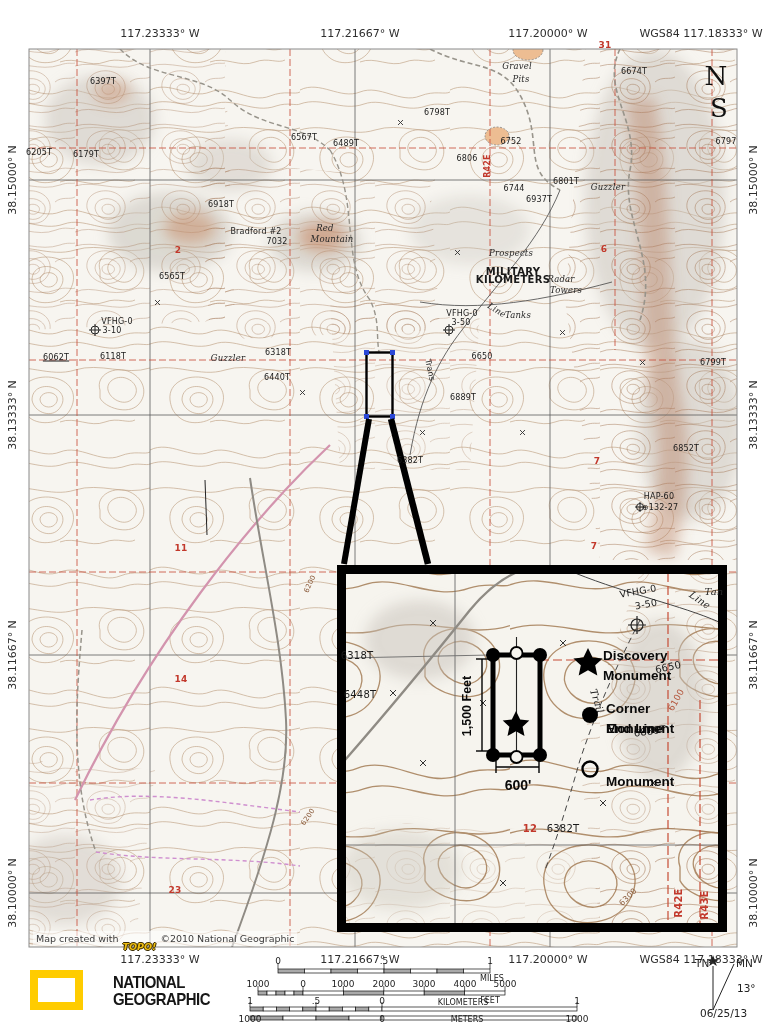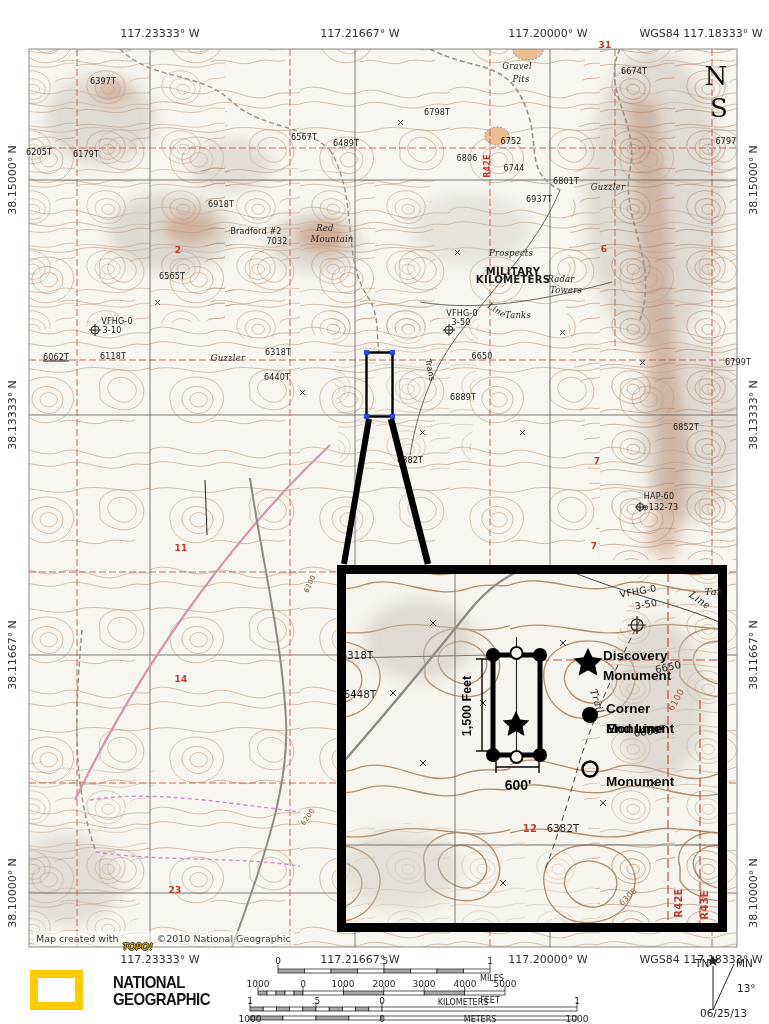--- a/index.html
+++ b/index.html
@@ -24,21 +24,21 @@
   .leg{position:absolute;font:bold 13.5px "Liberation Sans",sans-serif;color:#0a0a0a;
        transform:translate(0,-50%);white-space:nowrap;z-index:6;}
   .dim{position:absolute;font:bold 12.5px "Liberation Sans",sans-serif;color:#0a0a0a;
        transform:translate(-50%,-50%);white-space:nowrap;z-index:6;}
   .sb{position:absolute;transform:translate(-50%,-50%);font:9px "DejaVu Sans",sans-serif;
       color:#1d1d1d;white-space:nowrap;z-index:6;}
   .sbu{font-size:8px;}
   .credit{position:absolute;left:33px;top:931px;height:15px;display:flex;align-items:center;gap:4px;
           font:9.5px "DejaVu Sans",sans-serif;color:#3c3c3c;z-index:6;
           background:rgba(255,255,255,.55);padding:0 3px;}
-  .topo{color:#eebe12;font-weight:normal;font-style:italic;text-shadow:-1px 0 #3a2c00,0 1px #3a2c00,1px 0 #3a2c00,0 -1px #3a2c00;margin-top:16px;}
+  .topo{color:#eebe12;font-weight:bold;font-style:italic;text-shadow:-1px 0 #3a2c00,0 1px #3a2c00,1px 0 #3a2c00,0 -1px #3a2c00;margin-top:16px;}
   .ngbox{position:absolute;left:30px;top:970px;width:37px;height:24px;background:#fff;
          border:8px solid #FC0;z-index:6;}
   .ngtxt{position:absolute;font:bold 17px "Liberation Sans",sans-serif;color:#161616;
          letter-spacing:-.6px;transform:scaleX(.88);transform-origin:left center;z-index:6;white-space:nowrap;}
   .compass{position:absolute;font:10.5px "DejaVu Sans",sans-serif;color:#222;z-index:6;white-space:nowrap;}
 </style>
 </head>
 <body>
 
 <div id="page">
@@ -370,21 +370,21 @@
   <span class="ml" style="left:221px;top:204px;">6918T</span>
   <span class="ml" style="left:256px;top:231px;">Bradford  #2</span>
   <span class="ml" style="left:277px;top:241px;">7032</span>
   <span class="ml it" style="left:325px;top:228px;">Red</span>
   <span class="ml it" style="left:332px;top:239px;">Mountain</span>
   <span class="ml" style="left:172px;top:276px;">6565T</span>
   <span class="ml" style="left:437px;top:112px;">6798T</span>
   <span class="ml" style="left:634px;top:71px;">6674T</span>
   <span class="ml" style="left:511px;top:141px;">6752</span>
   <span class="ml" style="left:467px;top:158px;">6806</span>
-  <span class="ml" style="left:514px;top:168px;text-align:right;">6744</span>
+  <span class="ml" style="left:514px;top:188px;text-align:right;">6744</span>
   <span class="ml" style="left:566px;top:181px;">6801T</span>
   <span class="ml" style="left:539px;top:199px;">6937T</span>
   <span class="ml" style="left:726px;top:141px;">6797</span>
   <span class="ml it" style="left:608px;top:187px;">Guzzler</span>
   <span class="ml it" style="left:511px;top:253px;">Prospects</span>
   <span class="ml sm" style="left:501px;top:271px;">MILITARY</span>
   <span class="ml sm" style="left:501px;top:279px;">KILOMETERS</span>
   <span class="ml it" style="left:561px;top:279px;">Radar</span>
   <span class="ml it" style="left:566px;top:290px;">Towers</span>
   <span class="ml" style="left:462px;top:313px;">VFHG-0</span>
@@ -395,24 +395,24 @@
   <span class="ml" style="left:482px;top:356px;">6650</span>
   <span class="ml" style="left:463px;top:397px;">6889T</span>
   <span class="ml" style="left:410px;top:460px;">6382T</span>
   <span class="ml" style="left:117px;top:321px;">VFHG-0</span>
   <span class="ml" style="left:112px;top:330px;">3-10</span>
   <span class="ml" style="left:56px;top:357px;text-decoration:underline;">6062T</span>
   <span class="ml" style="left:113px;top:356px;">6118T</span>
   <span class="ml it" style="left:228px;top:358px;">Guzzler</span>
   <span class="ml" style="left:278px;top:352px;">6318T</span>
   <span class="ml" style="left:277px;top:377px;">6440T</span>
-  <span class="ml" style="left:686px;top:427px;">6852T</span>
-  <span class="ml" style="left:721px;top:362px;padding-left:34px;">6799T</span>
+  <span class="ml" style="left:686px;top:448px;">6852T</span>
+  <span class="ml" style="left:696px;top:362px;padding-left:34px;">6799T</span>
   <span class="ml" style="left:659px;top:496px;">HAP-60</span>
-  <span class="ml" style="left:660px;top:507px;">⊕132-73</span>
+  <span class="ml" style="left:660px;top:507px;">⊕132-27</span>
   <span class="ml brown" style="left:310px;top:584px;transform:translate(-50%,-50%) rotate(-65deg);">6200</span>
   <span class="ml brown" style="left:308px;top:817px;transform:translate(-50%,-50%) rotate(-55deg);">6200</span>
   <span class="ml big" style="left:716px;top:76px;">N</span>
   <span class="ml big" style="left:719px;top:108px;">S</span>
   <span class="ml redb r90" style="left:487px;top:166px;">R42E</span>
 
   <span class="ml red" style="left:605px;top:45px;">31</span>
   <span class="ml red" style="left:604px;top:249px;">6</span>
   <span class="ml red" style="left:178px;top:250px;">2</span>
   <span class="ml red" style="left:597px;top:461px;">7</span>
@@ -464,21 +464,21 @@
   <span class="sb" style="left:465px;top:984px;">4000</span>
   <span class="sb" style="left:505px;top:984px;">5000</span>
   <span class="sb sbu" style="left:490px;top:1000px;">FEET</span>
   <span class="sb" style="left:250px;top:1001px;">1</span>
   <span class="sb" style="left:316px;top:1001px;">.5</span>
   <span class="sb" style="left:382px;top:1001px;">0</span>
   <span class="sb sbu" style="left:463px;top:1002px;">KILOMETERS</span>
   <span class="sb" style="left:577px;top:1001px;">1</span>
   <span class="sb" style="left:250px;top:1019px;">1000</span>
   <span class="sb" style="left:382px;top:1019px;">0</span>
-  <span class="sb sbu" style="left:480px;top:1019px;">METERS</span>
+  <span class="sb sbu" style="left:467px;top:1019px;">METERS</span>
   <span class="sb" style="left:577px;top:1019px;">1000</span>
 
   <span class="compass" style="left:695px;top:957px;">TN</span>
   <span class="compass" style="left:736px;top:957px;">MN</span>
   <span class="compass" style="left:737px;top:982px;">13°</span>
   <span class="compass" style="left:700px;top:1007px;">06/25/13</span>
 
   <div class="ngbox"></div>
   <span class="ngtxt" style="left:113px;top:973px;">NATIONAL</span>
   <span class="ngtxt" style="left:113px;top:990px;">GEOGRAPHIC</span>

